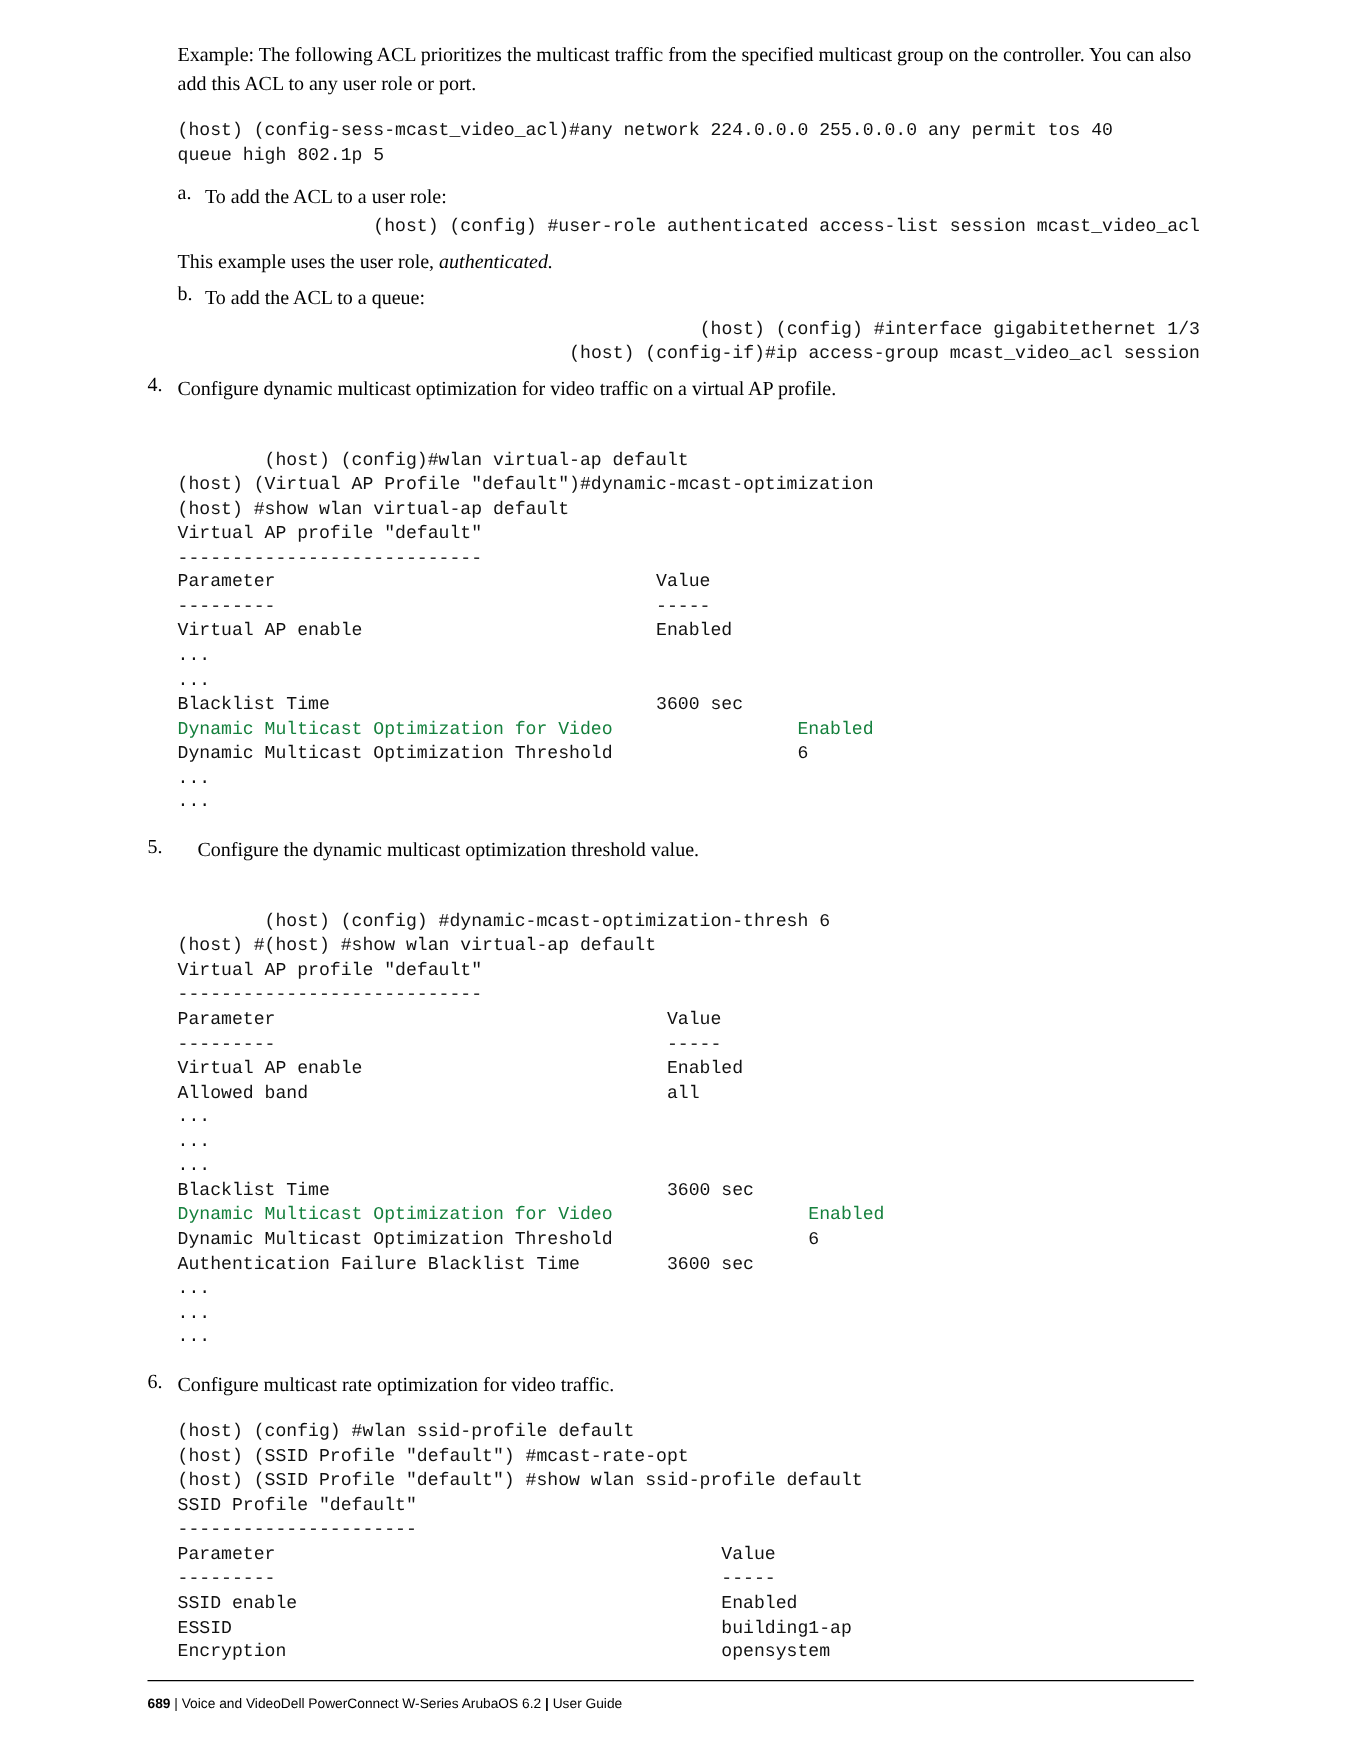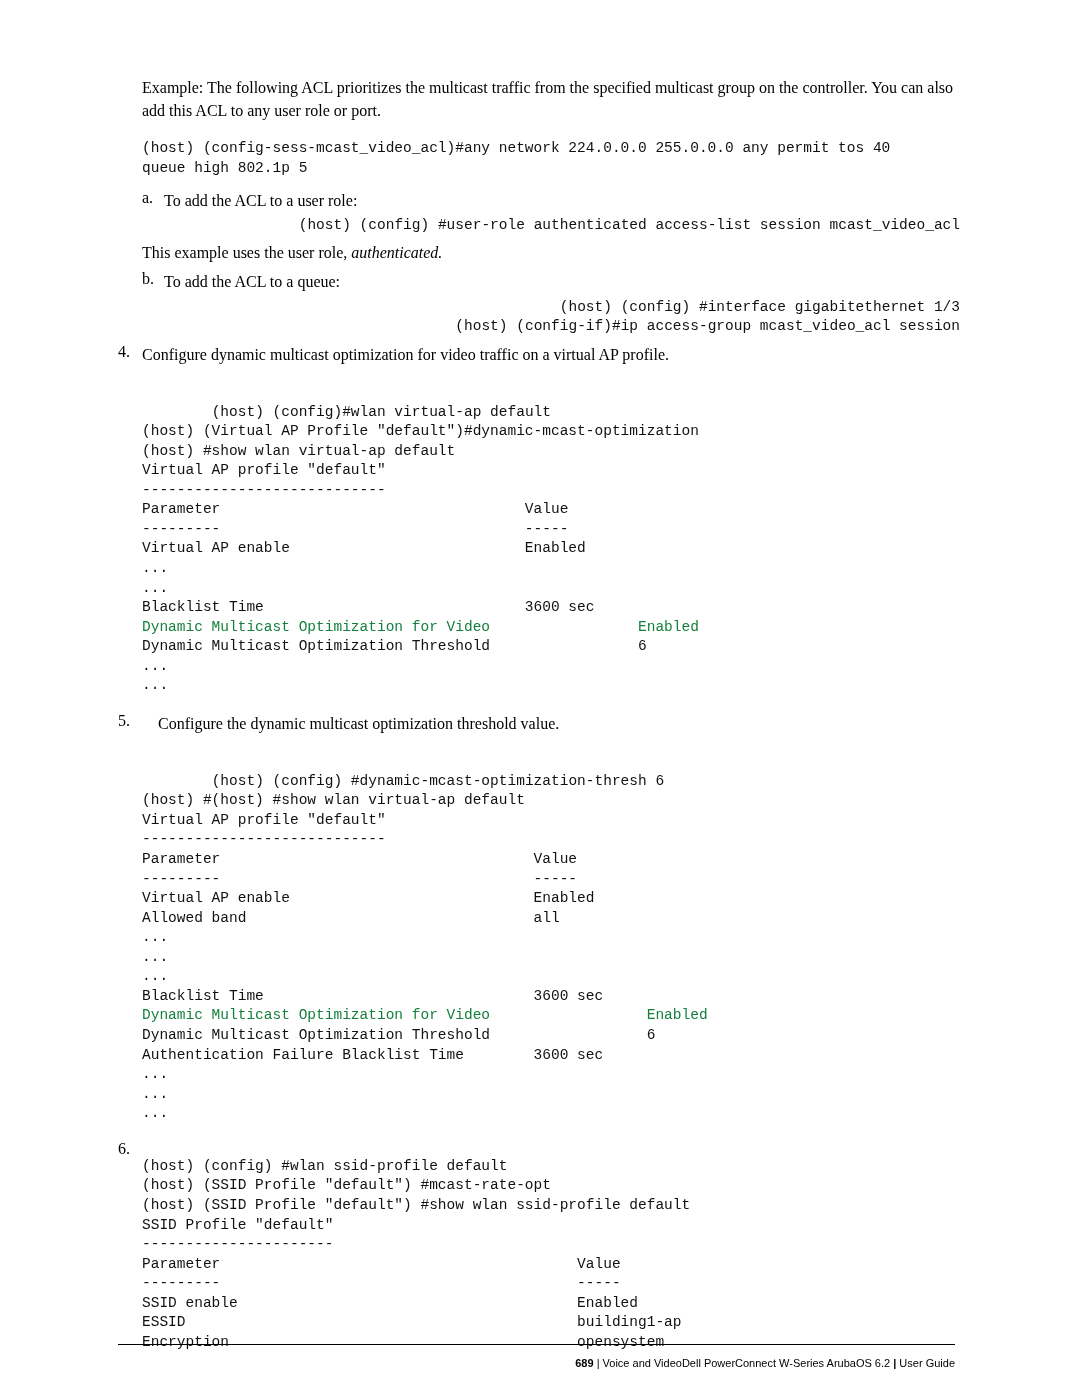--- a/index.html
+++ b/index.html
@@ -6,21 +6,21 @@
     margin: 0;
     padding: 0;
     background: #fff;
     font-family: Georgia, 'Times New Roman', serif;
     color: #000;
   }
   .page {
     width: 1080px;
     min-height: 1397px;
     margin: 0 auto;
-    padding: 76px 120px 30px 118px;
+    padding: 33px 120px 30px 118px;
     box-sizing: border-box;
     position: relative;
   }
   .body-text {
     font-size: 16px;
     line-height: 1.45;
     margin: 0 0 6px 0;
   }
   .indent1 {
     margin-left: 24px;
@@ -83,21 +83,21 @@
     bottom: 52px;
   }
   .footer {
     position: absolute;
     left: 118px;
     right: 125px;
     bottom: 28px;
     font-family: Arial, Helvetica, sans-serif;
     font-size: 11px;
     display: flex;
-    justify-content: flex-end;
+    justify-content: flex-start;
     color: #000;
   }
   .footer .left b {
     font-weight: bold;
   }
   .footer .right b {
     font-weight: bold;
   }
 </style>
 </head>
@@ -170,20 +170,21 @@
 Authentication Failure Blacklist Time        3600 sec
 ...
 ...
 ...</span></div>
     </div>
   </div>
 
   <div class="step-row">
     <div class="step-num">6.</div>
     <div class="step-content">
+      <p class="body-text" style="margin:0 0 4px 0">Configure multicast rate optimization for video traffic.</p>
       <div class="code" style="margin-left:0">(host) (config) #wlan ssid-profile default
 (host) (SSID Profile "default") #mcast-rate-opt
 (host) (SSID Profile "default") #show wlan ssid-profile default
 SSID Profile "default"
 ----------------------
 Parameter                                         Value
 ---------                                         -----
 SSID enable                                       Enabled
 ESSID                                             building1-ap
 Encryption                                        opensystem</div>

